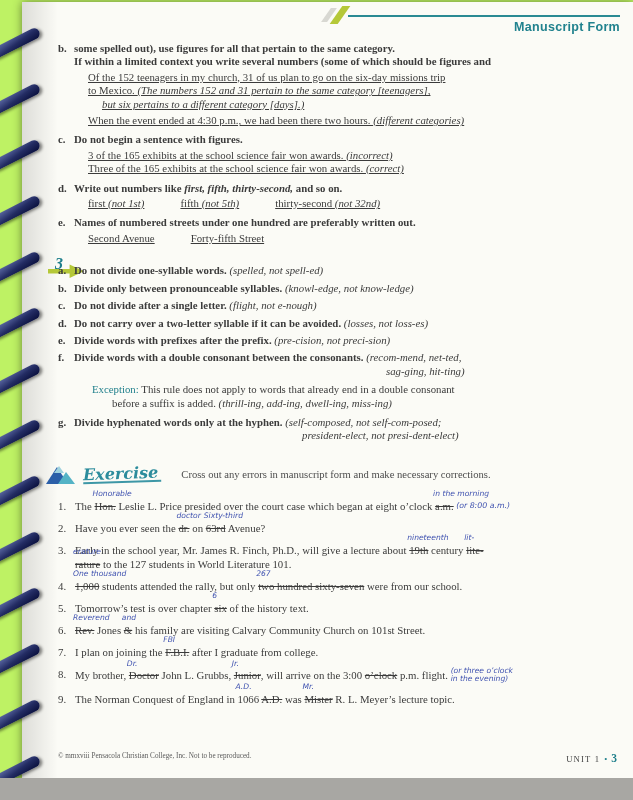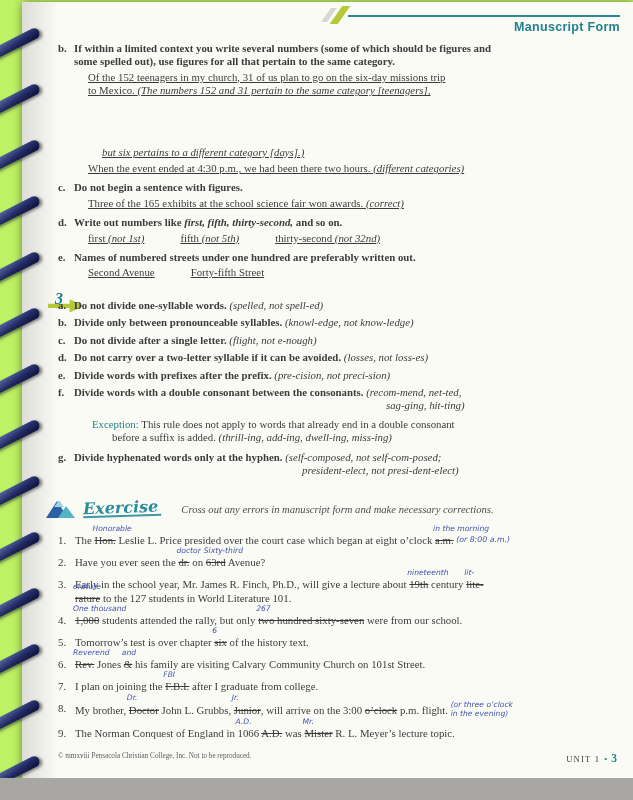--- a/index.html
+++ b/index.html
@@ -20,21 +20,21 @@
   .hslash-gray{position:absolute;top:8px;left:326px;width:6px;height:14px;background:#d8d8d2;transform:skewX(-35deg);}
   .htitle{position:absolute;top:20px;right:13px;font-family:"Liberation Sans",sans-serif;
           font-size:12.5px;font-weight:600;color:#21828e;letter-spacing:.3px;}
   
   .content{position:absolute;left:58px;top:42px;width:562px;font-size:10.8px;line-height:13.4px;}
   .bold{font-weight:bold;}
   .ital{font-style:italic;}
   .rule-item{position:relative;padding-left:16px;margin-bottom:6px;}
   .rule-label{position:absolute;left:0;top:0;font-weight:bold;}
   .examples{margin:2px 0 0 14px;text-decoration:underline;}
-  .ex-line.ind{margin-left:14px;margin-top:48px;}
+  .ex-line.ind{margin-left:14px;}
   .ex-line.mt2{margin-top:3px;}
   .gap1{margin-left:36px;}
   
   .r3-head{position:relative;margin:19px 0 8px 0;padding-left:32px;}
   .badge{position:absolute;left:-10px;top:-3px;width:36px;height:19px;}
   .badge-arrow{position:absolute;left:0;top:3px;width:36px;height:14px;background:#b5c838;
                clip-path:polygon(0 34%,60% 34%,60% 2%,100% 50%,60% 98%,60% 66%,0 66%);}
   .badge-num{position:absolute;left:7px;top:-4px;font-style:italic;font-weight:bold;font-size:16px;color:#1f7f8b;}
   .r3-title{font-weight:bold;color:#1f7f8b;font-size:11.3px;}
   .r3-item{position:relative;padding-left:16px;margin-bottom:4px;}
@@ -43,21 +43,21 @@
   .note2g{display:block;margin-left:228px;font-style:italic;}
   .exception{margin:5px 0 6px 34px;}
   .exception .lbl{color:#1f7f8b;}
   .exc2{margin-left:20px;}
   
   .ex-head{display:flex;align-items:center;margin:21px 0 13px -14px;}
   .ex-icon{width:36px;height:22px;flex:none;margin-right:3px;}
   .ex-title{font-family:"DejaVu Serif",serif;font-style:italic;font-weight:bold;font-size:16px;
             color:#2c8c9c;border-bottom:2.5px solid #3d97a6;padding:0 3px 1px 0;margin-right:20px;
             transform:rotate(-2deg);}
-  .ex-instr{font-style:italic;color:#4c4c4c;font-size:10.6px;}
+  .ex-instr{color:#4c4c4c;font-size:10.6px;}
   .ex-item{position:relative;padding-left:17px;margin-bottom:8px;line-height:14px;}
   .ex-num{position:absolute;left:0;}
   .rel{position:relative;display:inline-block;text-align:right;}
   .corr{position:absolute;left:-2px;top:-8.5px;font-family:"DejaVu Sans",sans-serif;font-style:italic;
         font-size:7.6px;color:#4053b0;white-space:nowrap;line-height:8px;}
   .strike{text-decoration:line-through;}
   .blue{font-family:"DejaVu Sans",sans-serif;font-style:italic;font-size:7.8px;color:#4053b0;vertical-align:2px;}
   .bstack{display:inline-block;font-family:"DejaVu Sans",sans-serif;font-style:italic;font-size:7.6px;
           line-height:8.5px;color:#4053b0;vertical-align:-2px;white-space:nowrap;text-align:left;}
   
@@ -93,35 +93,36 @@
   <div class="hslash-gray"></div>
   <div class="hrule"></div>
   <div class="hslash"></div>
   <div class="htitle">Manuscript Form</div>
 
   <div class="content">
 
     <div class="rule-item">
       <span class="rule-label">b.</span>
       <div class="bold">
+        <div>some spelled out), use figures for all that pertain to the same category.</div>
         <div>If within a limited context you write several numbers (some of which should be figures and</div>
-        <div>some spelled out), use figures for all that pertain to the same category.</div>
       </div>
       <div class="examples">
         <div class="ex-line"><span>Of the 152 teenagers in my church, 31 of us plan to go on the six-day missions trip</span></div>
         <div class="ex-line"><span>to Mexico. </span><span class="ital">(The numbers 152 and 31 pertain to the same category [teenagers],</span></div>
         <div class="ex-line ind"><span class="ital">but six pertains to a different category [days].)</span></div>
         <div class="ex-line mt2"><span>When the event ended at 4:30 p.m., we had been there two hours. </span><span class="ital">(different categories)</span></div>
       </div>
     </div>
 
     <div class="rule-item">
       <span class="rule-label">c.</span>
       <div class="bold">Do not begin a sentence with figures.</div>
       <div class="examples">
+        <div class="ex-line"><span>3 of the 165 exhibits at the school science fair won awards. </span><span class="ital">(incorrect)</span></div>
         <div class="ex-line"><span>Three of the 165 exhibits at the school science fair won awards. </span><span class="ital">(correct)</span></div>
       </div>
     </div>
 
     <div class="rule-item">
       <span class="rule-label">d.</span>
       <div><span class="bold">Write out numbers like </span><span class="bold ital">first, fifth, thirty-second,</span><span class="bold"> and so on.</span></div>
       <div class="examples">
         <span>first </span><span class="ital">(not 1st)</span><span class="gap1">fifth </span><span class="ital">(not 5th)</span><span class="gap1">thirty-second </span><span class="ital">(not 32nd)</span>
       </div>

